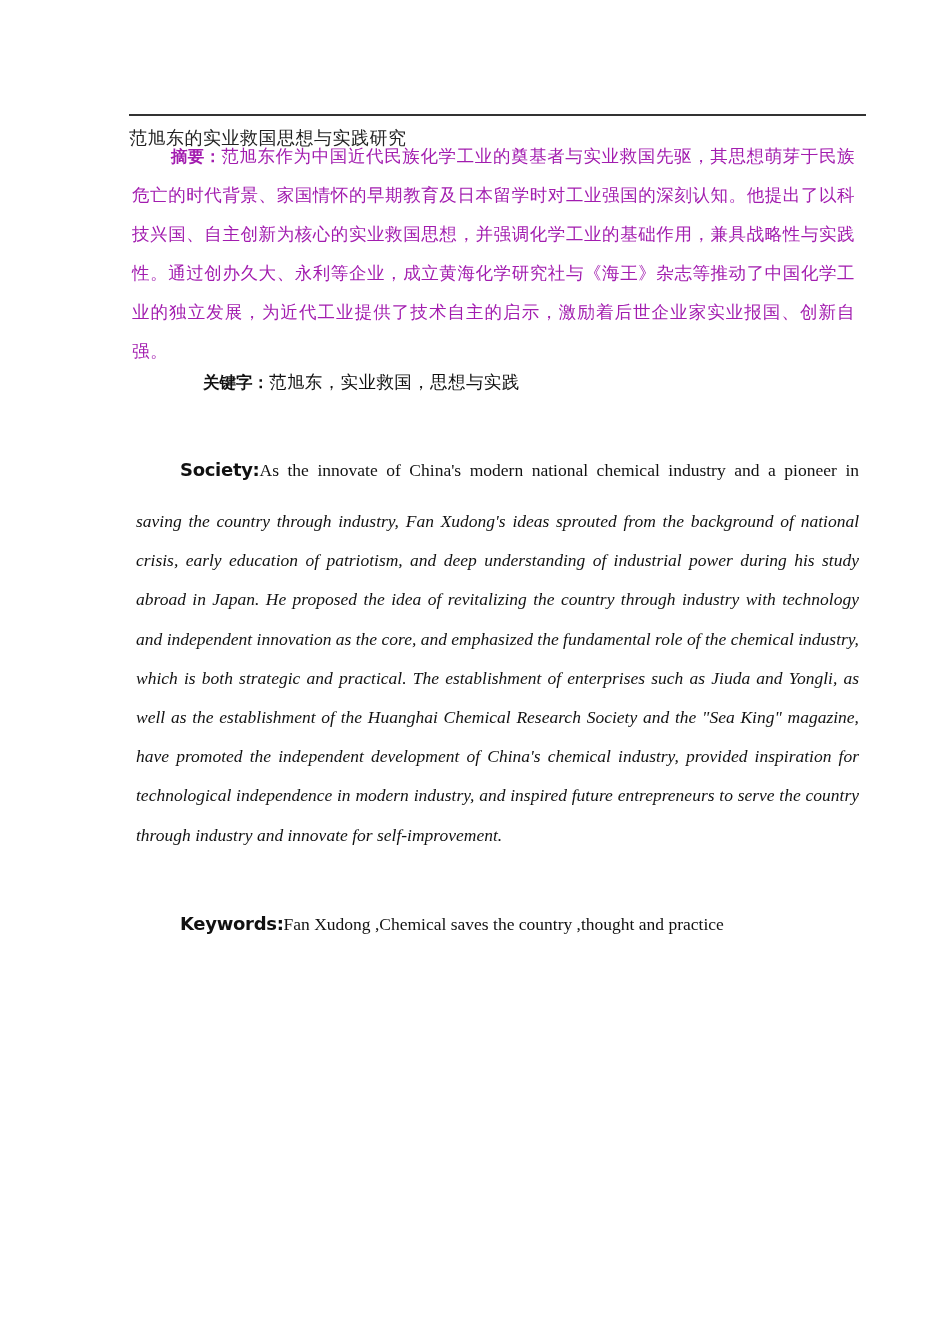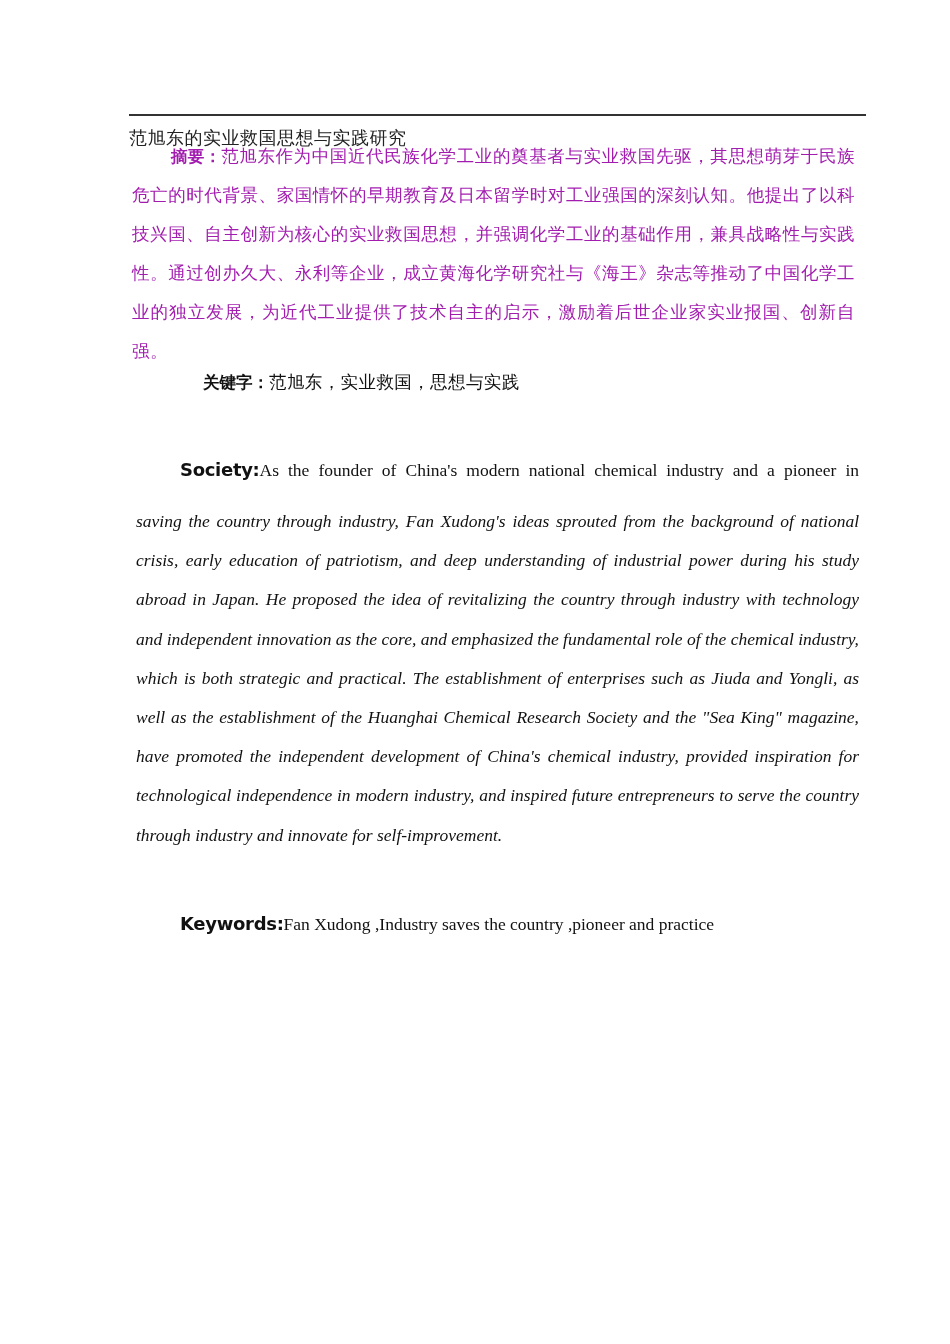--- a/index.html
+++ b/index.html
@@ -127,19 +127,19 @@
 <div class="page">
 
   <div class="running-header">范旭东的实业救国思想与实践研究</div>
   <div class="header-rule"></div>
 
   <div class="zh-abstract"><span class="zh-label">摘要：</span><span>范旭东作为中国近代民族化学工业的奠基者与实业救国先驱，其思想萌芽于民族危亡的时代背景、家国情怀的早期教育及日本留学时对工业强国的深刻认知。他提出了以科技兴国、自主创新为核心的实业救国思想，并强调化学工业的基础作用，兼具战略性与实践性。通过创办久大、永利等企业，成立黄海化学研究社与《海王》杂志等推动了中国化学工业的独立发展，为近代工业提供了技术自主的启示，激励着后世企业家实业报国、创新自强。</span></div>
 
   <div class="zh-keywords"><span class="zh-label">关键字：</span><span>范旭东，实业救国，思想与实践</span></div>
 
   <div class="en-abstract">
-    <span class="en-first-line"><span class="en-label">Society:</span><span>As the founder of China's modern national chemical industry and a pioneer in</span></span>
+    <span class="en-first-line"><span class="en-label">Society:</span><span>As the innovate of China's modern national chemical industry and a pioneer in</span></span>
     <span class="en-rest">saving the country through industry, Fan Xudong's ideas sprouted from the background of national crisis, early education of patriotism, and deep understanding of industrial power during his study abroad in Japan. He proposed the idea of revitalizing the country through industry with technology and independent innovation as the core, and emphasized the fundamental role of the chemical industry, which is both strategic and practical. The establishment of enterprises such as Jiuda and Yongli, as well as the establishment of the Huanghai Chemical Research Society and the "Sea King" magazine, have promoted the independent development of China's chemical industry, provided inspiration for technological independence in modern industry, and inspired future entrepreneurs to serve the country through industry and innovate for self-improvement.</span>
   </div>
 
-  <div class="en-keywords"><span class="en-label">Keywords:</span><span>Fan Xudong ,Industry saves the country ,pioneer and practice</span></div>
+  <div class="en-keywords"><span class="en-label">Keywords:</span><span>Fan Xudong ,Chemical saves the country ,thought and practice</span></div>
 
 </div>
 
 </body></html>

